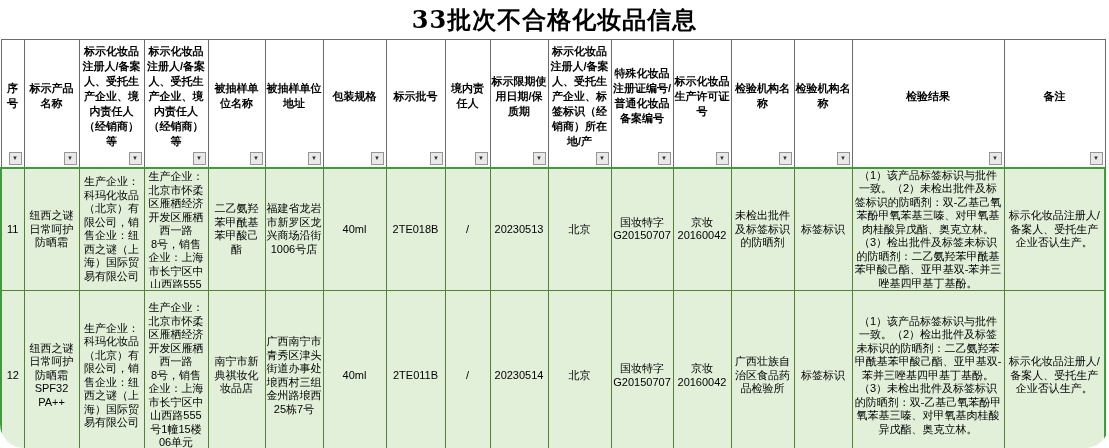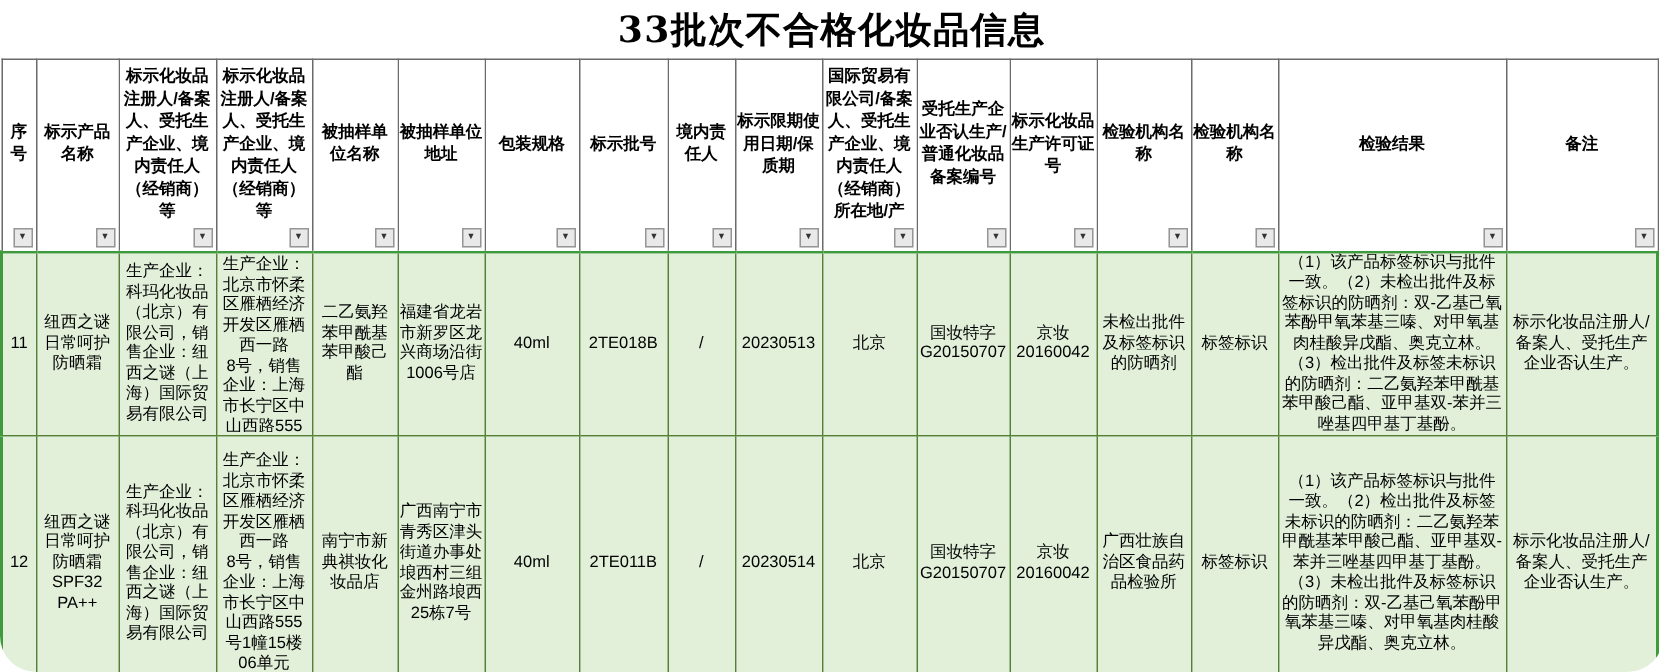--- a/index.html
+++ b/index.html
@@ -73,22 +73,22 @@
         <th><span>序号</span><button class="filter-btn"><span>▼</span></button></th>
         <th><span>标示产品名称</span><button class="filter-btn"><span>▼</span></button></th>
         <th><span>标示化妆品注册人/备案人、受托生产企业、境内责任人（经销商）等</span><button class="filter-btn"><span>▼</span></button></th>
         <th><span>标示化妆品注册人/备案人、受托生产企业、境内责任人（经销商）等</span><button class="filter-btn"><span>▼</span></button></th>
         <th><span>被抽样单位名称</span><button class="filter-btn"><span>▼</span></button></th>
         <th><span>被抽样单位地址</span><button class="filter-btn"><span>▼</span></button></th>
         <th><span>包装规格</span><button class="filter-btn"><span>▼</span></button></th>
         <th><span>标示批号</span><button class="filter-btn"><span>▼</span></button></th>
         <th><span>境内责任人</span><button class="filter-btn"><span>▼</span></button></th>
         <th><span>标示限期使用日期/保质期</span><button class="filter-btn"><span>▼</span></button></th>
-        <th><span>国际贸易有限公司/备案人、受托生产企业、境内责任人（经销商）所在地/产</span><button class="filter-btn"><span>▼</span></button></th>
-        <th><span>受托生产企业否认生产/普通化妆品备案编号</span><button class="filter-btn"><span>▼</span></button></th>
+        <th><span>标示化妆品注册人/备案人、受托生产企业、标签标识（经销商）所在地/产</span><button class="filter-btn"><span>▼</span></button></th>
+        <th><span>特殊化妆品注册证编号/普通化妆品备案编号</span><button class="filter-btn"><span>▼</span></button></th>
         <th><span>标示化妆品生产许可证号</span><button class="filter-btn"><span>▼</span></button></th>
         <th><span>检验机构名称</span><button class="filter-btn"><span>▼</span></button></th>
         <th><span>检验机构名称</span><button class="filter-btn"><span>▼</span></button></th>
         <th><span>检验结果</span><button class="filter-btn"><span>▼</span></button></th>
         <th><span>备注</span><button class="filter-btn"><span>▼</span></button></th>
       </tr>
     </thead>
     <tbody>
       <tr class="r1">
         <td>11</td>

